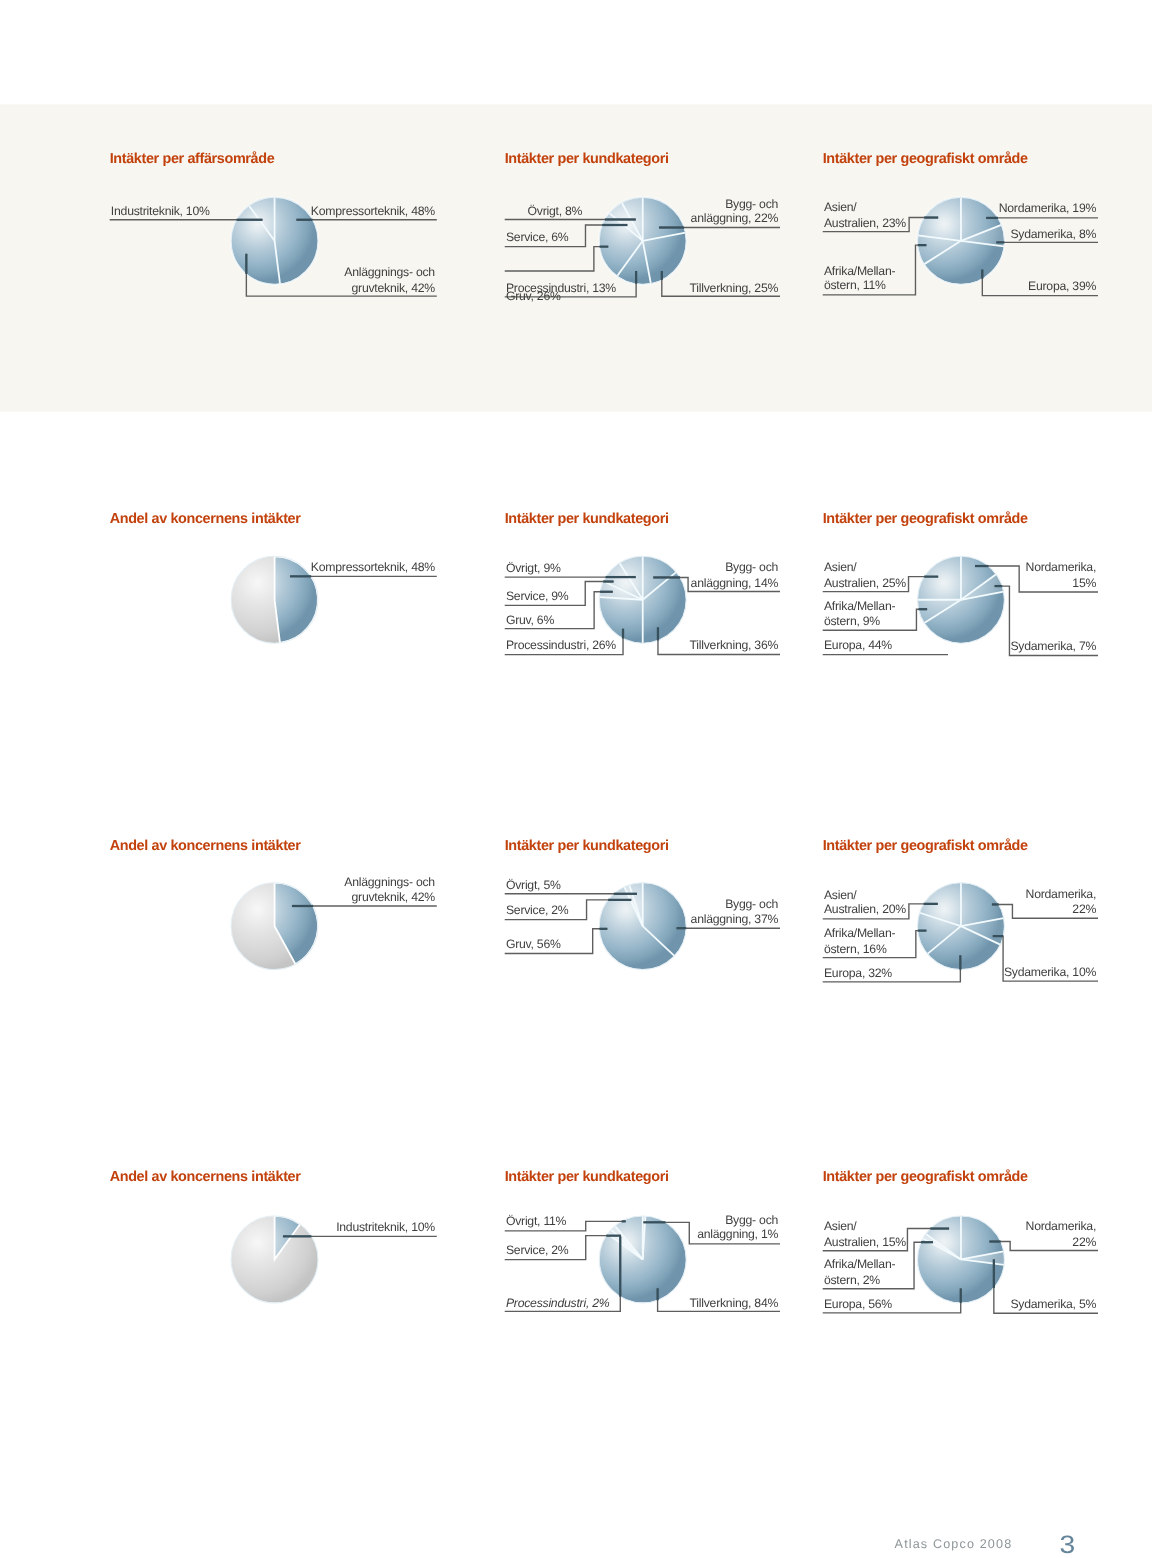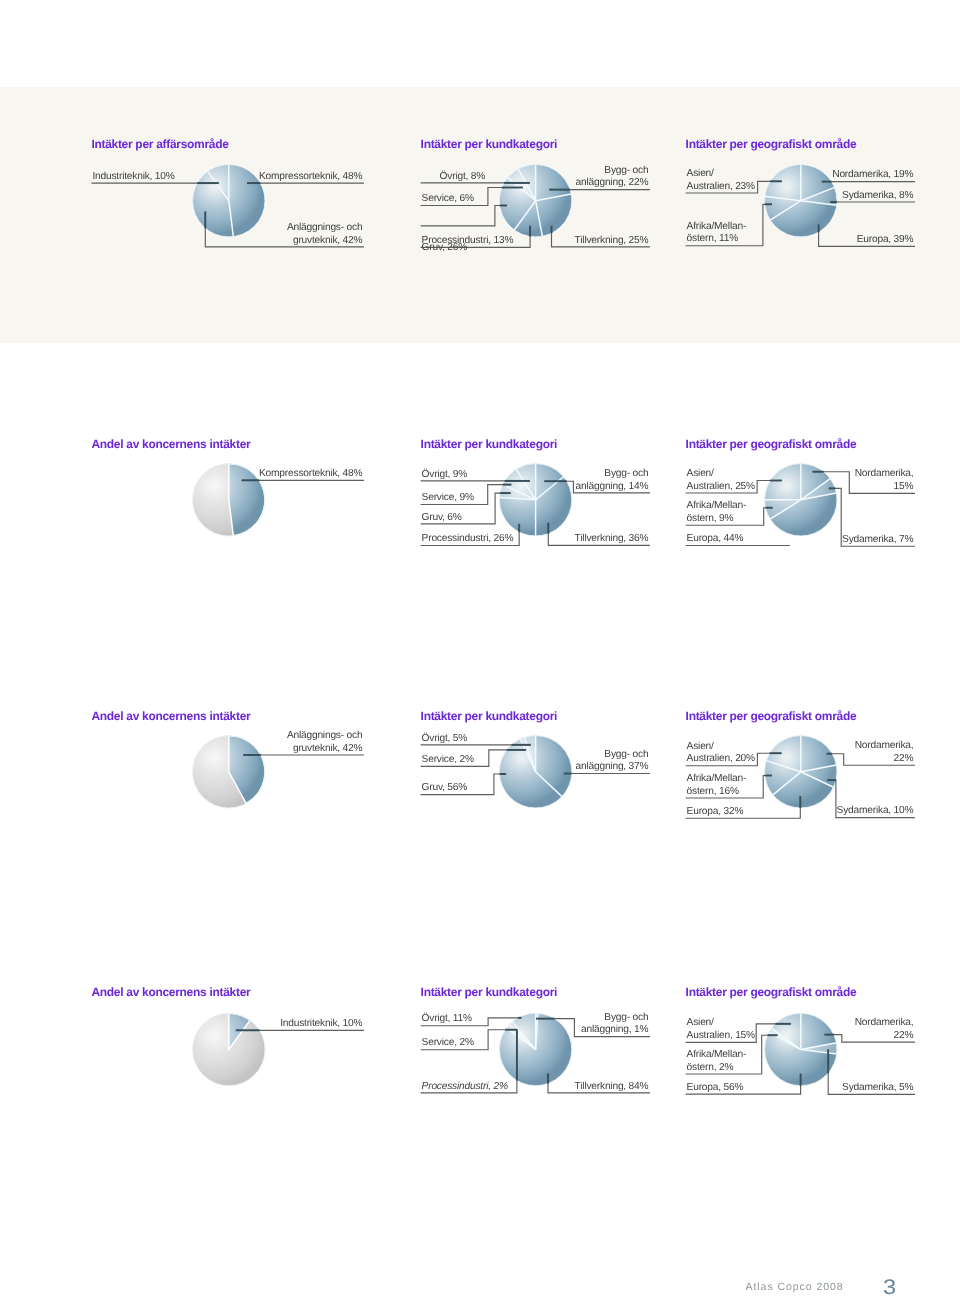--- a/index.html
+++ b/index.html
@@ -4,21 +4,21 @@
 <title>Atlas Copco 2008</title>
 <style>
 html,body{margin:0;padding:0;background:#fff;}
 body{width:960px;height:1298px;font-family:"Liberation Sans","DejaVu Sans",sans-serif;-webkit-font-smoothing:antialiased;text-rendering:geometricPrecision;}
 .page{position:relative;width:960px;height:1298px;overflow:hidden;background:#fff;}
 .band{position:absolute;left:0;width:960px;background:#f7f6f1;}
 .overlay{position:absolute;left:0;top:0;}
 .leader{fill:none;stroke:#5e5e5e;stroke-width:1.15;}
 .leader-tip{fill:none;stroke:#37505c;stroke-width:1.9;}
 .section{position:absolute;left:0;top:0;width:960px;height:0;}
-.col-title{position:absolute;transform:translateZ(0);font-size:12px;font-weight:bold;color:#6d28d9;white-space:nowrap;line-height:12px;letter-spacing:-0.3px;margin-top:12px;}
+.col-title{position:absolute;transform:translateZ(0);font-size:12px;font-weight:bold;color:#c2410c;white-space:nowrap;line-height:12px;letter-spacing:-0.3px;}
 .lbl{position:absolute;transform:translateZ(0);font-size:10.2px;letter-spacing:-0.2px;color:#3f3f3f;line-height:12.7px;white-space:nowrap;}
 .footer-brand{position:absolute;transform:translateZ(0);left:745.5px;top:1281px;font-size:10.5px;color:#8e9699;letter-spacing:0.95px;}
 .footer-page{position:absolute;left:882.5px;top:1276px;font-size:21px;color:#64849a;transform-origin:left top;transform:scaleX(1.12) translateZ(0);}
 </style>
 </head>
 <body>
 
 <div class="page">
 <div class="band" style="top:86.5px;height:256.5px;"></div>
 <svg class="overlay" width="960" height="1298" viewBox="0 0 960 1298">

